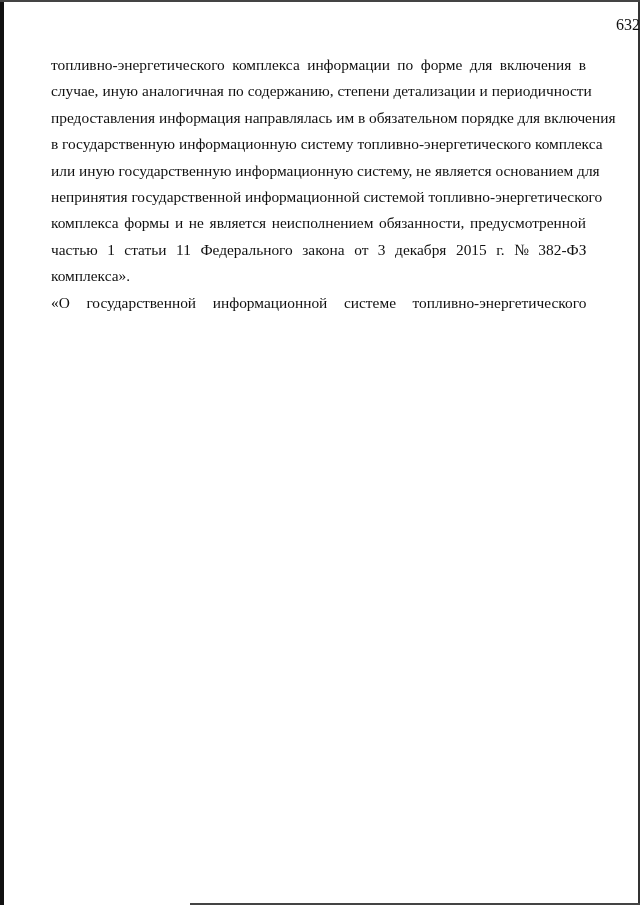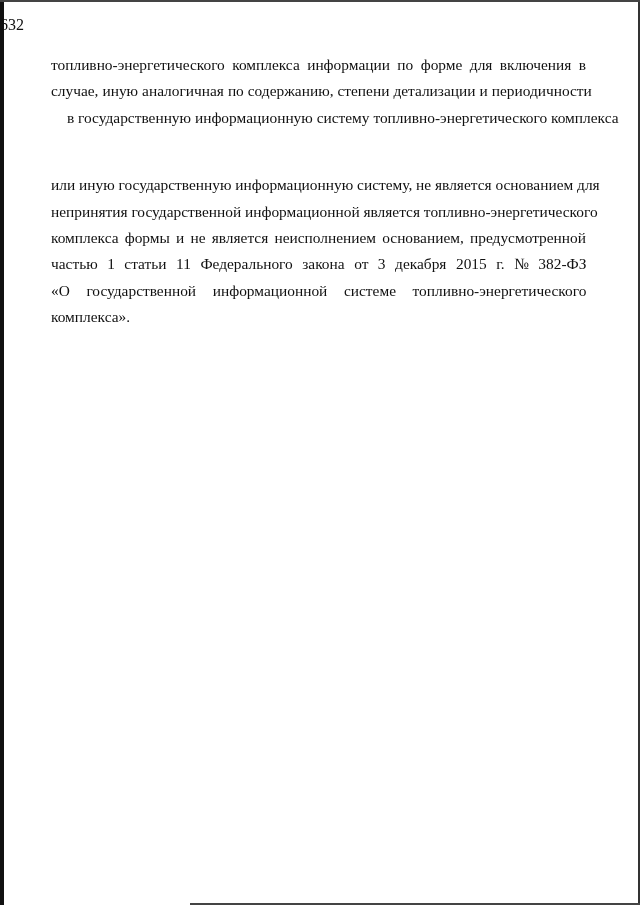--- a/index.html
+++ b/index.html
@@ -8,21 +8,21 @@
       background: #ffffff; position: relative;
       font-family: "Liberation Serif", "DejaVu Serif", serif;
       color: #111;
     }
     .edge-left { position: absolute; left: 0; top: 0; width: 4px; height: 905px; background: #111; }
     .edge-right { position: absolute; right: 0; top: 0; width: 2px; height: 905px; background: #333; }
     .edge-top { position: absolute; left: 0; top: 0; width: 640px; height: 2px; background: #444; }
     .edge-bottom { position: absolute; left: 190px; bottom: 0; width: 450px; height: 2px; background: #444; }
     .page-number {
       position: absolute; top: 16px; left: 0; width: 640px;
-      text-align: left; font-size: 16px;
+      text-align: right; font-size: 16px;
     }
     .body-text {
       position: absolute; top: 52px; left: 51px; width: 535px;
       font-size: 15.4px; line-height: 26.4px;
     }
     .line {
       display: block; text-align: justify; text-align-last: justify;
       white-space: nowrap; height: 26.4px;
     }
     .line.last { text-align-last: left; }
@@ -33,20 +33,21 @@
 <div class="edge-left"></div>
 <div class="edge-right"></div>
 <div class="edge-top"></div>
 <div class="edge-bottom"></div>
 
 <div class="page-number">632</div>
 
 <div class="body-text">
   <span class="line" style="display: block; word-spacing: 3.57143px;">топливно-энергетического комплекса информации по форме для включения в</span>
   <span class="line" style="display: block; word-spacing: 0.125px;">случае, иную аналогичная по содержанию, степени детализации и периодичности</span>
-  <span class="line" style="display: block; margin-left: 16px;">в государственную информационную систему топливно-энергетического комплекса</span>
-  <span class="line" style="display: block; margin-top: 41px;">или иную государственную информационную систему, не является основанием для</span>
-  <span class="line" style="display: block;">непринятия государственной информационной является топливно-энергетического</span>
-  <span class="line" style="display: block; word-spacing: 1.71429px;">комплекса формы и не является неисполнением основанием, предусмотренной</span>
+  <span class="line" style="display: block;">предоставления информация направлялась им в обязательном порядке для включения</span>
+  <span class="line" style="display: block;">в государственную информационную систему топливно-энергетического комплекса</span>
+  <span class="line" style="display: block;">или иную государственную информационную систему, не является основанием для</span>
+  <span class="line" style="display: block;">непринятия государственной информационной системой топливно-энергетического</span>
+  <span class="line" style="display: block; word-spacing: 1.71429px;">комплекса формы и не является неисполнением обязанности, предусмотренной</span>
   <span class="line" style="display: block; word-spacing: 5.66667px;">частью 1 статьи 11 Федерального закона от 3 декабря 2015 г. № 382-ФЗ</span>
+  <span class="line last">комплекса».</span>
   <span class="line" style="display: block; word-spacing: 12.75px;">«О государственной информационной системе топливно-энергетического</span>
-  <span class="line last">комплекса».</span>
 </div>
 
 </body></html>

